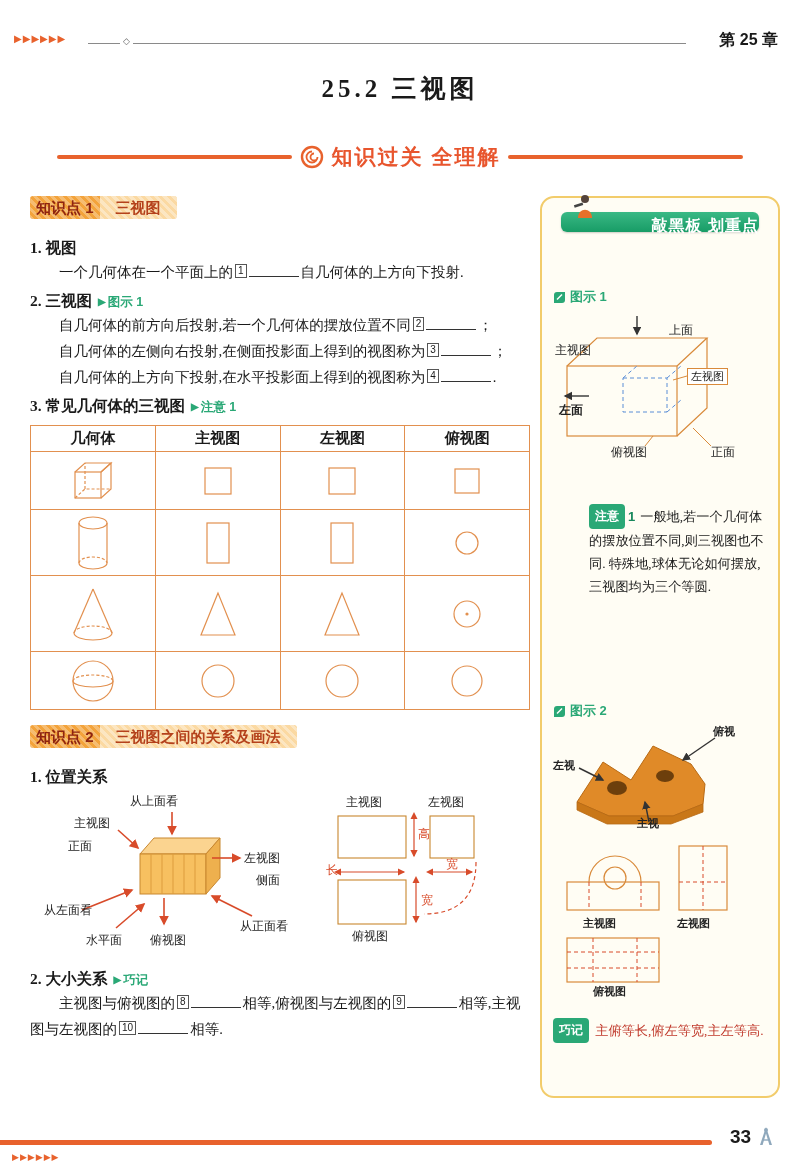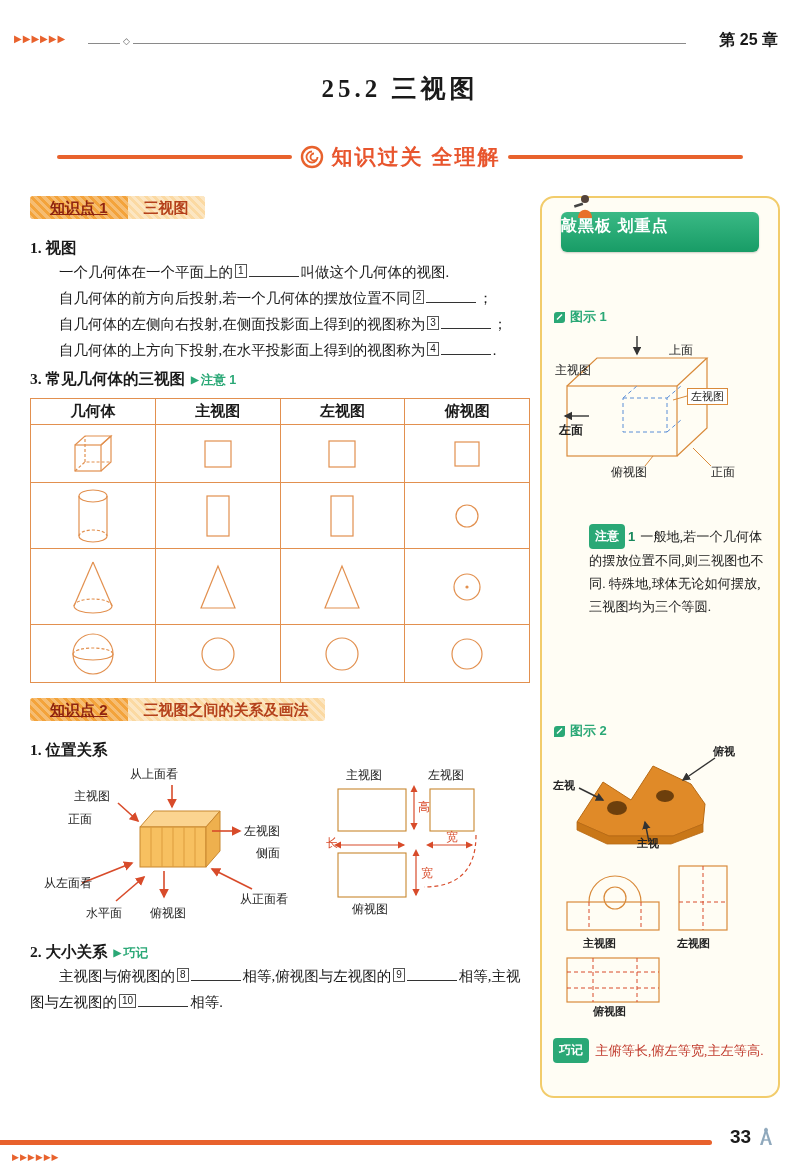--- a/index.html
+++ b/index.html
@@ -18,21 +18,21 @@
   .page-title { position:absolute; top:72px; left:0; width:100%; text-align:center; font-size:25px; font-weight:bold; letter-spacing:4px; }
 
   .banner { position:absolute; top:143px; left:0; width:100%; display:flex; align-items:center; justify-content:center; gap:8px; }
   .banner .bar { height:4px; background:#e8622d; border-radius:3px; width:235px; }
   .banner .label { font-size:21px; font-weight:bold; color:#e8552d; letter-spacing:2px; font-family:"Liberation Sans",sans-serif; white-space:nowrap;text-align:center; }
 
   
   .main { position:absolute; left:30px; top:196px; width:500px; }
 
   .kp-badge { display:inline-flex; font-family:"Liberation Sans",sans-serif; font-weight:bold; font-size:15px; border-radius:3px; overflow:hidden; line-height:23px; }
-  .kp-badge .b1 { background:#f3a33b; background-image:repeating-linear-gradient(45deg, rgba(255,255,255,.28) 0 3px, transparent 3px 6px); color:#8f2410; padding:0 20px;text-decoration:underline; }
+  .kp-badge .b1 { background:#f3a33b; background-image:repeating-linear-gradient(45deg, rgba(255,255,255,.28) 0 3px, transparent 3px 6px); color:#8f2410; padding:0 6px; }
   .kp-badge .b2 { background:#fbd9a2; background-image:repeating-linear-gradient(45deg, rgba(255,255,255,.35) 0 3px, transparent 3px 6px); color:#b4411c; padding:0 16px; }
 
   .h { font-size:15.5px; font-weight:bold; margin-top:19px; }
   .h.mt6 { margin-top:6px; }
   p.body { font-size:14.5px; line-height:26px; }
   p.indent { text-indent:2em; }
 
   .bnum { display:inline-block; border:1px solid #555; min-width:10px; text-align:center; font-size:10px; line-height:12px; padding:0 2px; vertical-align:3px; margin:0 2px; font-family:"Liberation Sans",sans-serif; background:#fff; text-indent:0; }
   .bline { display:inline-block; width:50px; border-bottom:1px solid #333; height:12px; margin-right:2px; }
 
@@ -49,21 +49,21 @@
 
   .diagrams { display:flex; gap:18px; margin:6px 0 0 14px; }
   .dia { position:relative; }
   .dia1 { width:262px; height:156px; }
   .dia2 { width:200px; height:156px; }
   .dlabel { position:absolute; font-size:12px; white-space:nowrap; color:#222; }
   .dlabel.red { color:#d84b2a; }
 
   
   .sidebar { position:absolute; left:540px; top:196px; width:240px; height:902px; border:2px solid #f2cc6b; border-radius:14px; background:#fffdf4; padding:10px 11px; }
-  .sb-header { position:relative; margin:4px auto 0; width:198px; height:40px; background:linear-gradient(180deg,#3ab985,#189c66); border-radius:6px; color:#fff; font-family:"Liberation Sans",sans-serif; font-weight:bold; font-size:16px; text-align:left; line-height:28px; letter-spacing:1px; box-shadow:0 1px 2px rgba(0,0,0,.2); }
+  .sb-header { position:relative; margin:4px auto 0; width:198px; height:20px; background:linear-gradient(180deg,#3ab985,#189c66); border-radius:6px; color:#fff; font-family:"Liberation Sans",sans-serif; font-weight:bold; font-size:16px; text-align:right; line-height:28px; letter-spacing:1px; box-shadow:0 1px 2px rgba(0,0,0,.2); }
   .sb-person { position:absolute; left:12px; top:-18px; }
   .sb-tag { display:flex; align-items:center; gap:4px; color:#2aa876; font-family:"Liberation Sans",sans-serif; font-weight:bold; font-size:13px; }
   .sb-tag.first { margin-top:56px; }
   .sb-tag.second { margin-top:104px; }
   .sdia { position:relative; }
   .sdia1 { margin-top:4px; width:216px; height:150px; }
   .sdia2 { margin-top:4px; width:216px; height:106px; }
   .sdia3 { margin-top:8px; width:216px; height:158px; }
   .slabel { position:absolute; font-size:12px; white-space:nowrap; color:#222; }
   .slabel.bold { font-weight:bold; font-size:11px; }
@@ -118,22 +118,23 @@
   </div>
 
   <div class="main">
 
     <div class="kp-badge">
       <span class="b1">知识点 1</span>
       <span class="b2">三视图</span>
     </div>
 
     <div class="h">1. 视图</div>
-    <p class="body indent"><span>一个几何体在一个平面上的</span><span class="bnum">1</span><span class="bline"></span><span>叫做这个几何体的视图.</span></p>
-
+    <p class="body indent"><span>一个几何体在一个平面上的</span><span class="bnum">1</span><span class="bline"></span><span>自几何体的上方向下投射.</span></p>
+
+    <div class="h mt6"><span>2. 三视图</span><span class="tag green">图示 1</span></div>
     <p class="body indent"><span>自几何体的前方向后投射,若一个几何体的摆放位置不同</span><span class="bnum">2</span><span class="bline"></span><span>；</span></p>
     <p class="body indent"><span>自几何体的左侧向右投射,在侧面投影面上得到的视图称为</span><span class="bnum">3</span><span class="bline"></span><span>；</span></p>
     <p class="body indent"><span>自几何体的上方向下投射,在水平投影面上得到的视图称为</span><span class="bnum">4</span><span class="bline"></span><span>.</span></p>
 
     <div class="h mt6"><span>3. 常见几何体的三视图</span><span class="tag green">注意 1</span></div>
 
     <table class="vtable">
       <tbody>
           <tr>
         <th>几何体</th>

